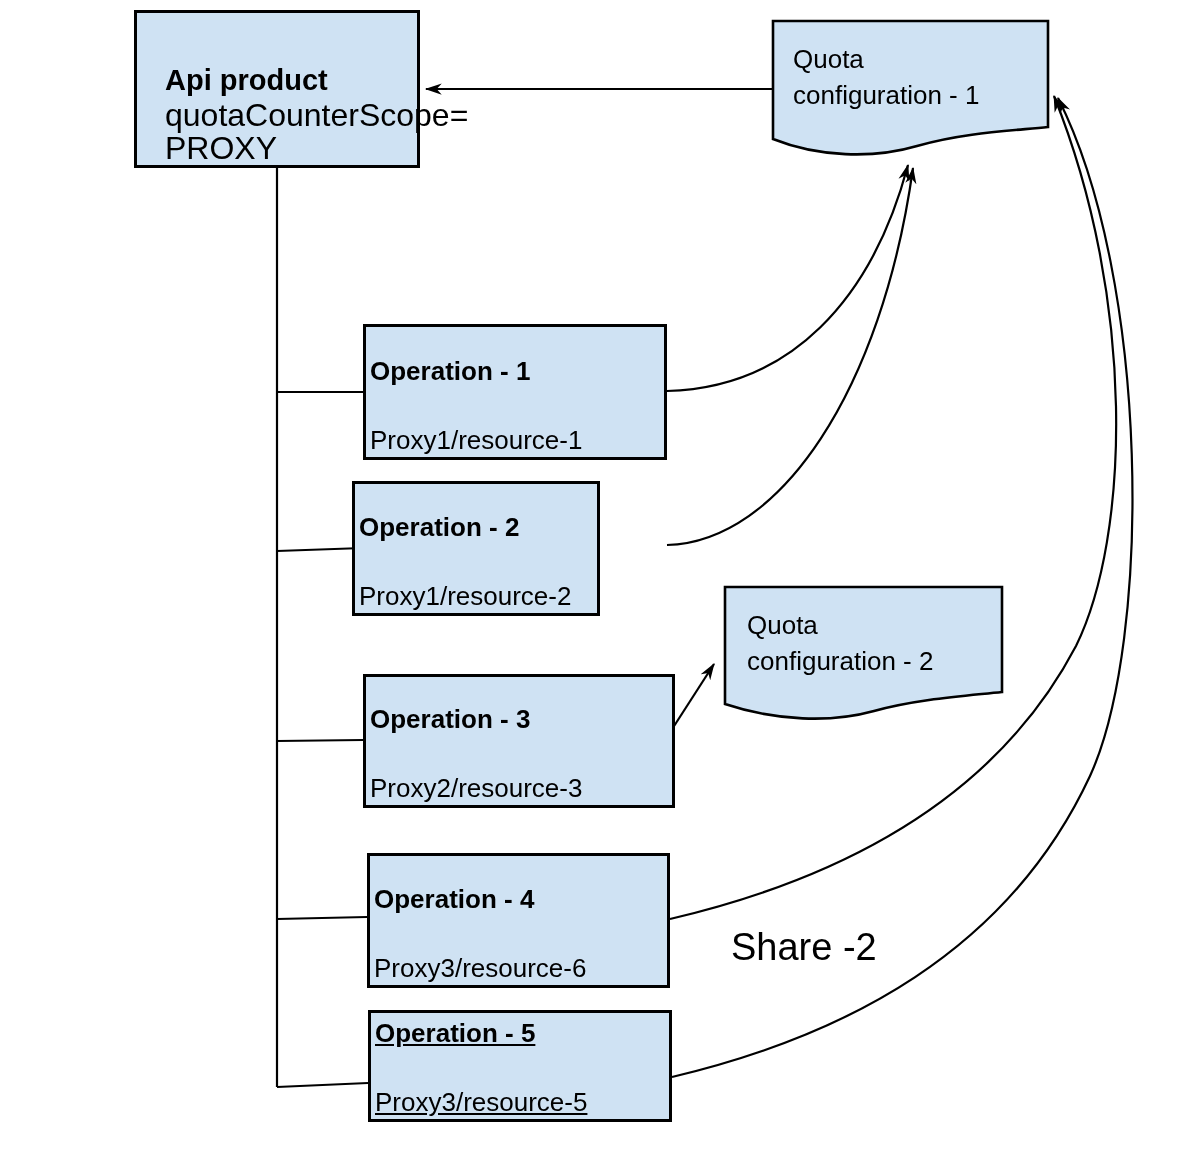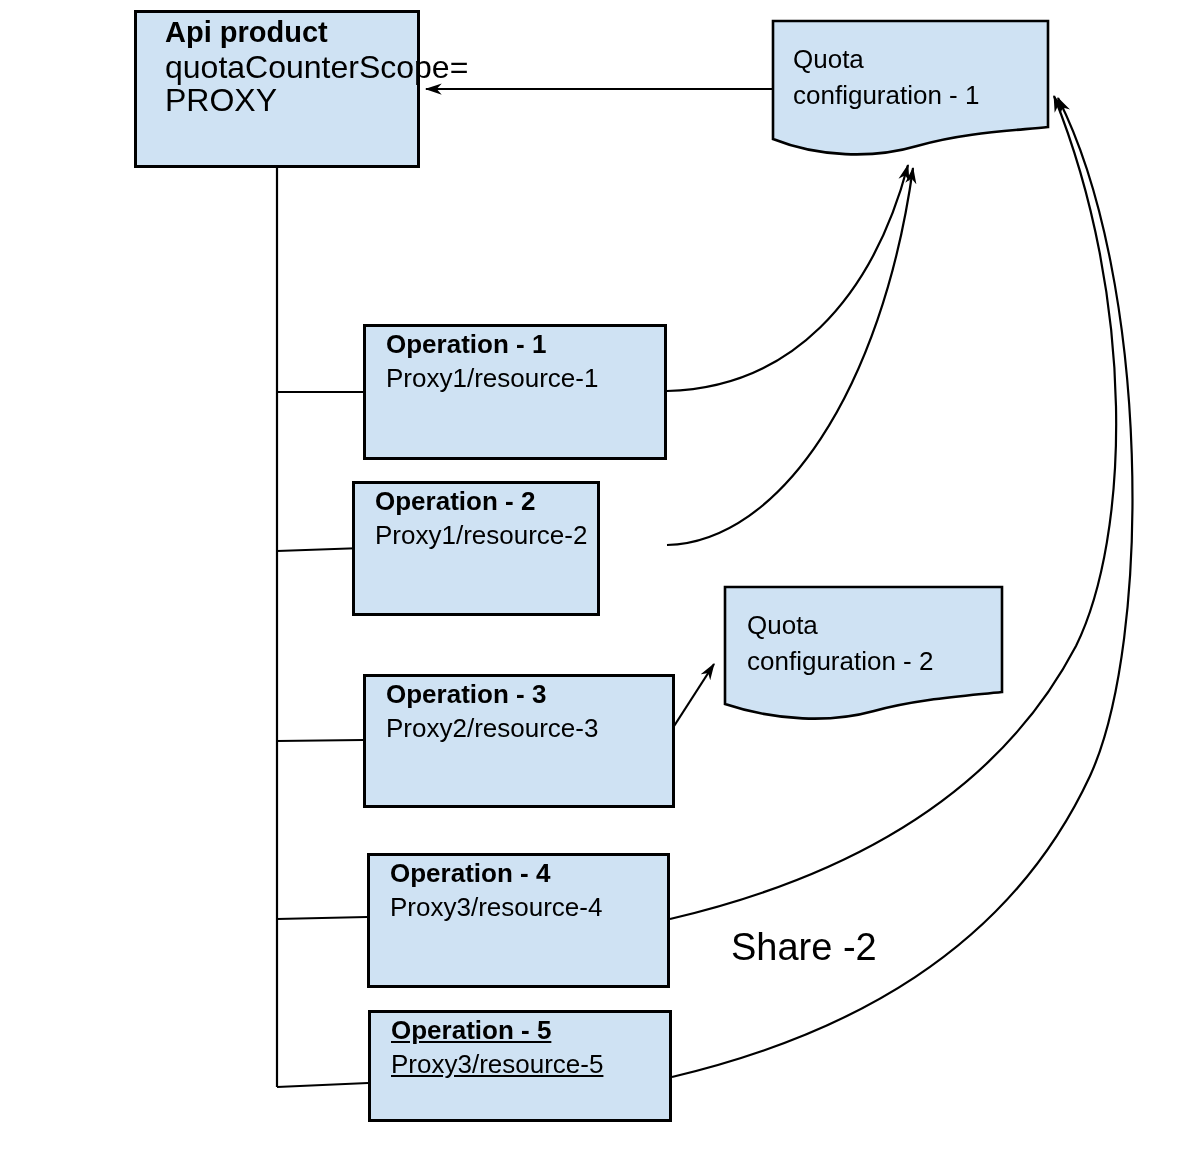--- a/index.html
+++ b/index.html
@@ -31,38 +31,38 @@
     stroke-width:2.6;
     stroke-linejoin:miter;
   }
   .node{
     position:absolute;
     box-sizing:border-box;
     background:var(--node-fill);
     border:3px solid var(--node-border);
     display:flex;
     flex-direction:column;
-    justify-content:flex-start;
+    justify-content:flex-end;
     align-items:flex-start;
   }
   .node .title{
     font-weight:bold;
     font-size:26px;
     line-height:34px;
     white-space:nowrap;
   }
   .node .subtitle{
     font-size:26px;
     line-height:34px;
     white-space:nowrap;
   }
   .api-box{left:134px;top:10px;width:286px;height:158px;padding-left:28px;}
   .api-box .title{font-size:29px;line-height:38px;}
   .api-box .subtitle{font-size:32px;line-height:33px;}
-  .op-box{padding-left:20px;}
+  .op-box{padding-left:4px;gap:35px;}
   .op-1{left:363px;top:324px;width:304px;height:136px;}
   .op-2{left:352px;top:481px;width:248px;height:135px;}
   .op-3{left:363px;top:674px;width:312px;height:134px;}
   .op-4{left:367px;top:853px;width:303px;height:135px;}
   .op-5{left:368px;top:1010px;width:304px;height:112px;text-decoration:underline;}
   .doc-text{
     position:absolute;
     font-size:26px;
     line-height:36px;
     white-space:nowrap;
@@ -124,21 +124,21 @@
   <div class="node op-box op-2">
     <span class="title">Operation - 2</span>
     <span class="subtitle">Proxy1/resource-2</span>
   </div>
   <div class="node op-box op-3">
     <span class="title">Operation - 3</span>
     <span class="subtitle">Proxy2/resource-3</span>
   </div>
   <div class="node op-box op-4">
     <span class="title">Operation - 4</span>
-    <span class="subtitle">Proxy3/resource-4</span>
+    <span class="subtitle">Proxy3/resource-6</span>
   </div>
   <div class="node op-box op-5">
     <span class="title">Operation - 5</span>
     <span class="subtitle">Proxy3/resource-5</span>
   </div>
 
   <div class="doc-text qc1-text">
     <div>Quota</div>
     <div>configuration - 1</div>
   </div>

